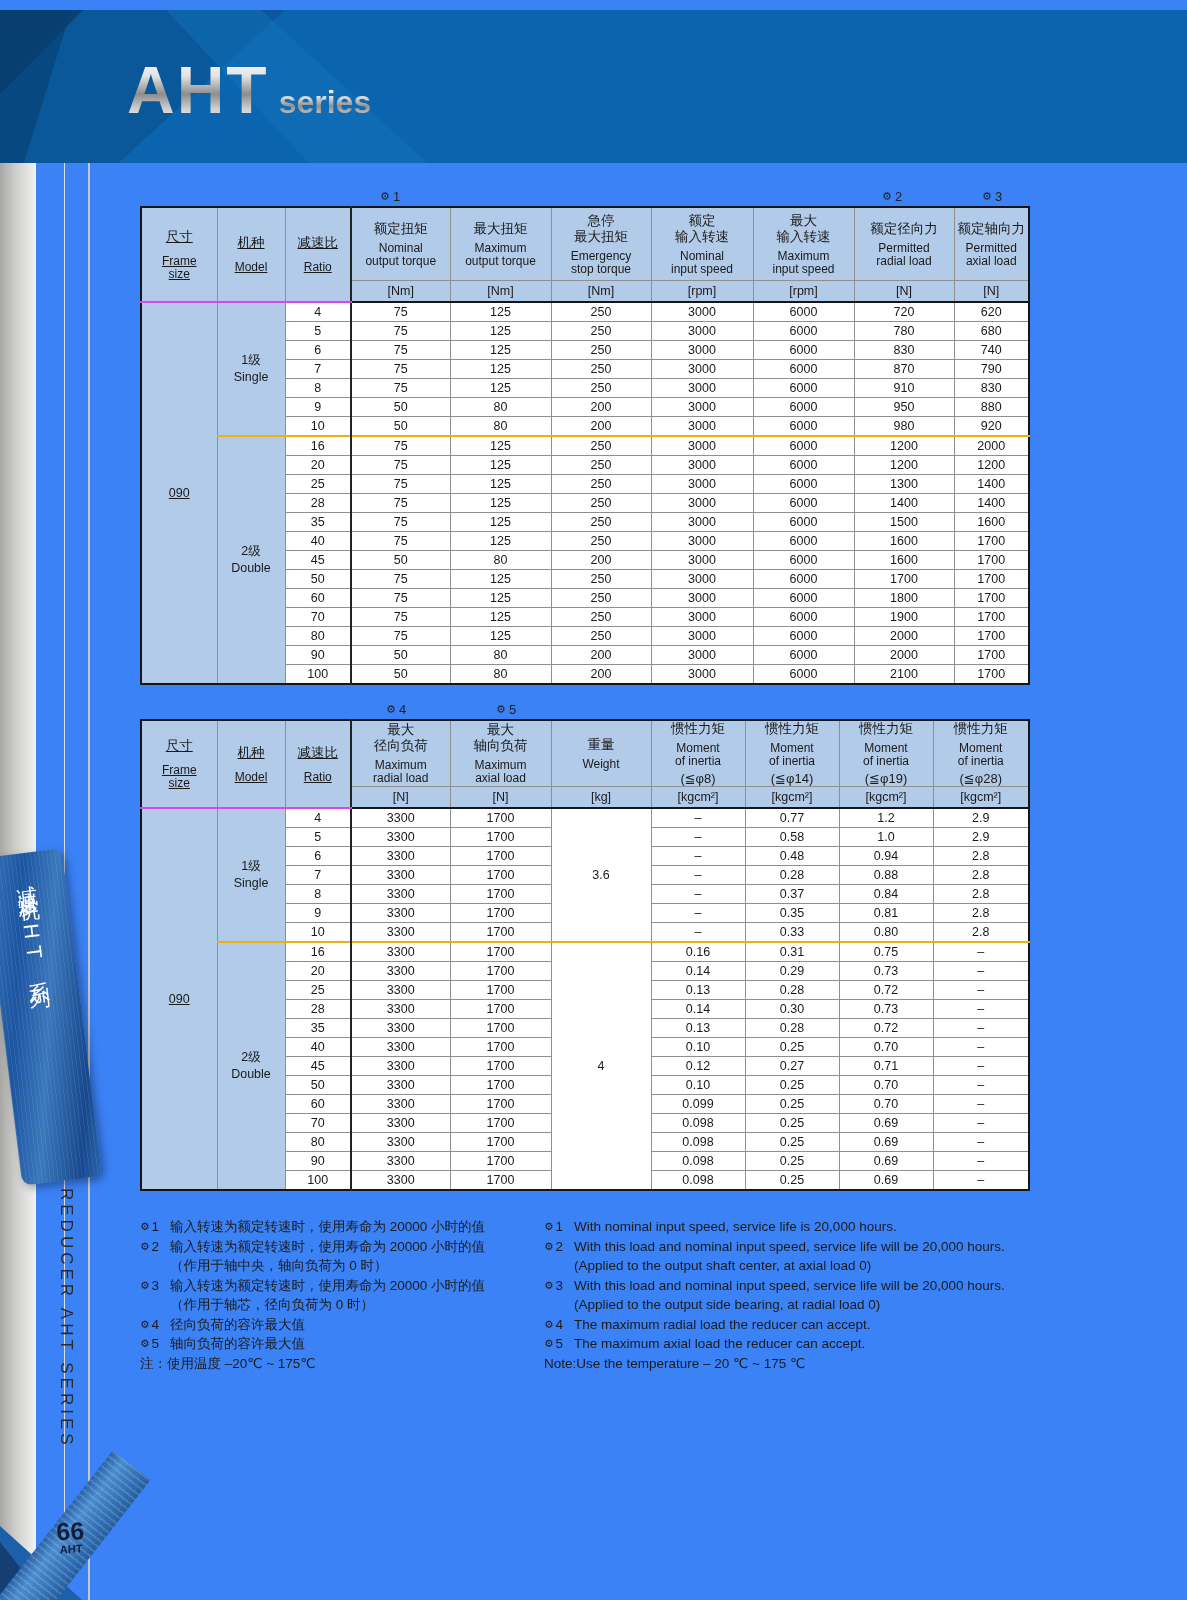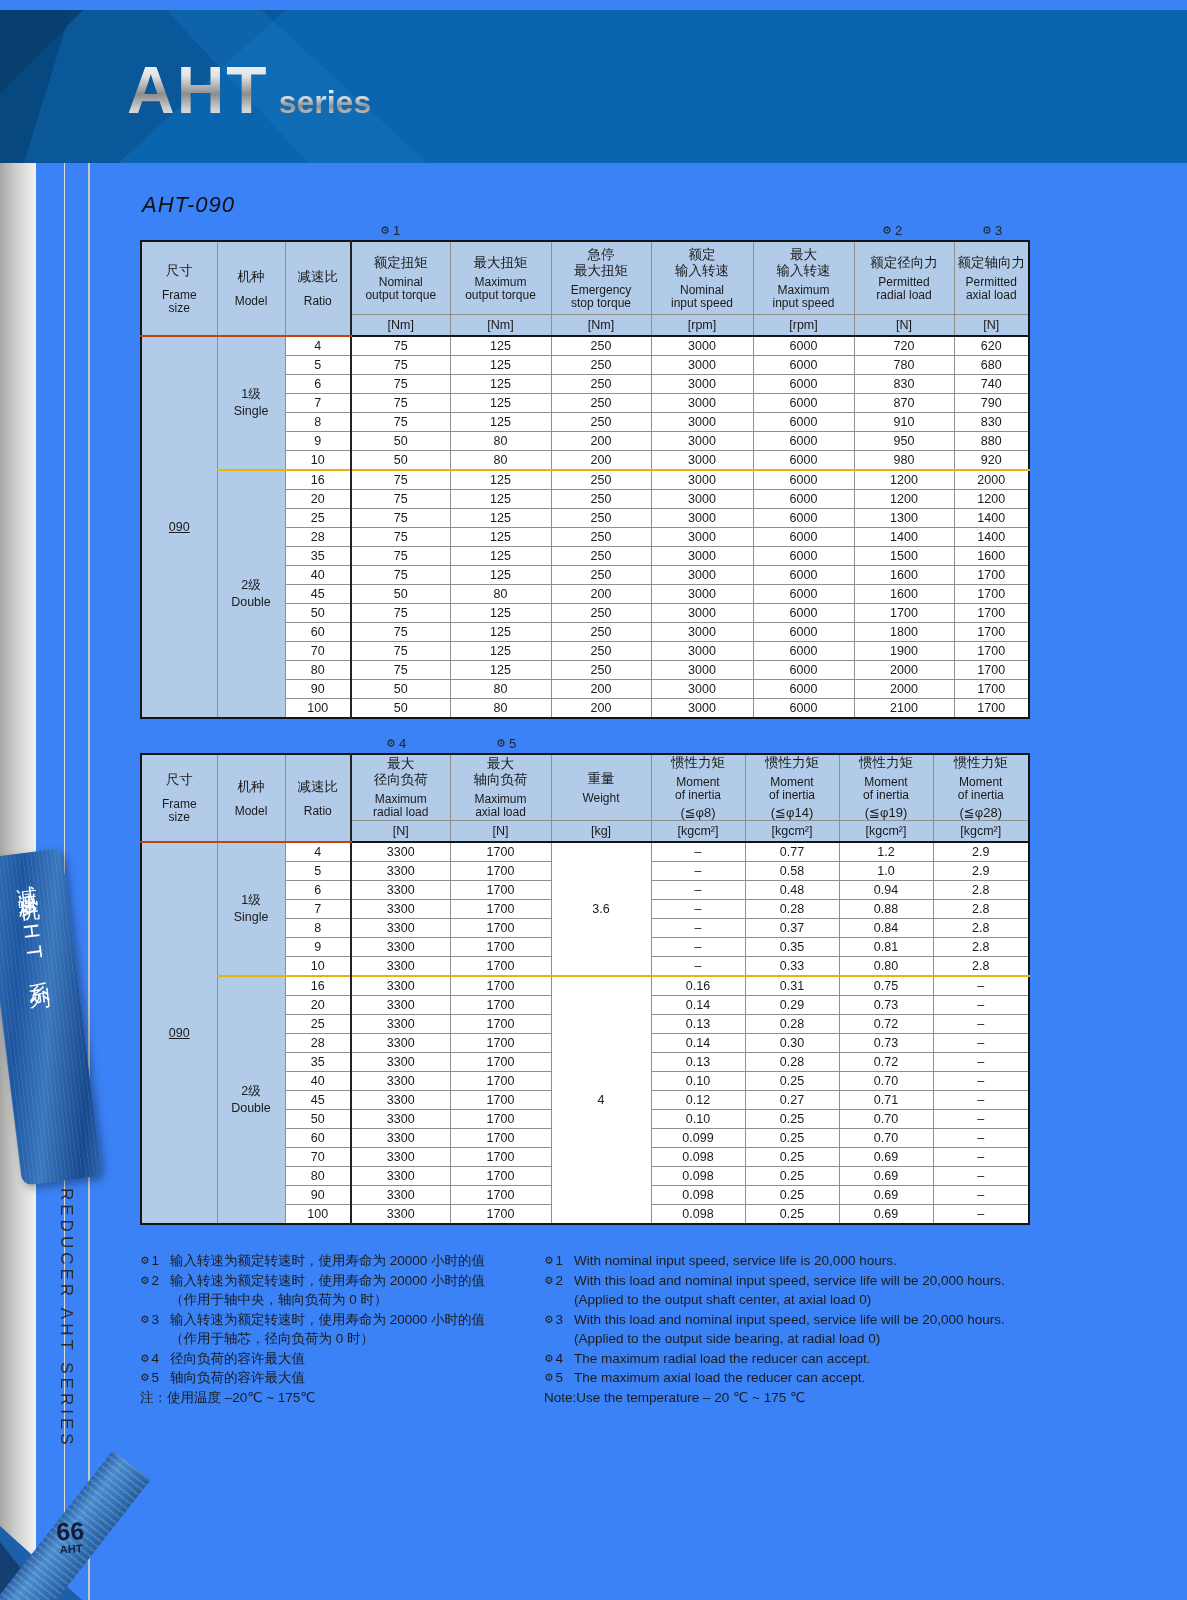--- a/index.html
+++ b/index.html
@@ -55,21 +55,21 @@
   .content{position:absolute;left:140px;top:186px;width:888px;}
   .title-line{position:relative;height:34px;}
   .model-title{position:absolute;left:2px;top:6px;font-size:22px;font-style:italic;color:#111;letter-spacing:1px;}
   .markers{position:relative;height:20px;}
   .marker{position:absolute;bottom:2px;display:flex;align-items:center;font-size:13px;color:#222;}
   .marker .gear{font-size:11px;margin-right:3px;font-family:"DejaVu Sans",sans-serif;}
 
   table.perf{border-collapse:collapse;table-layout:fixed;width:888px;border:2px solid #151515;background:#fff;}
   .perf th,.perf td{border:1px solid #8f8f8f;text-align:center;vertical-align:middle;padding:0;color:#1a1a1a;}
   .perf thead th{background:#b2cbe9;font-weight:400;}
-  .perf thead .hfix{border-bottom:2px solid #c2410c;}
+  .perf thead .hfix{border-bottom:2px solid #d946ef;text-decoration:underline;}
   .perf thead tr.unit-row th{border-bottom:2px solid #151515;height:20px;font-size:12.5px;}
   .perf .sep{border-right:2px solid #222 !important;}
   .hzh{font-size:13.5px;line-height:16px;}
   .hen{font-size:12px;line-height:13px;margin-top:5px;}
   .hsub{font-size:13px;margin-top:3px;}
   .hfix .hen{margin-top:10px;}
   #table1 .hdata{height:72px;}
   #table2 .hdata{height:64px;}
   .perf tbody td{height:18px;line-height:18px;font-size:12.5px;}
   .cell-frame{background:#b2cbe9;font-size:13.5px;text-decoration:underline;}
@@ -115,23 +115,20 @@
   <div class="corner-tri"></div>
   <div class="corner-tri-2"></div>
   <div class="page-ribbon">
     <div class="ribbon-label">
       <div class="ribbon-num">66</div>
       <div class="ribbon-series">AHT</div>
     </div>
   </div>
 
   <div class="content">
-    <div class="title-line">
-      <span class="model-title">AHT-090</span>
-    </div>
 
     <div id="table1" class="table-mount">
       <div class="markers">
           <span class="marker" style="left: 240px;">
             <span class="gear">⚙</span>
             <span>1</span>
           </span>
           <span class="marker" style="left: 742px;">
             <span class="gear">⚙</span>
             <span>2</span>

